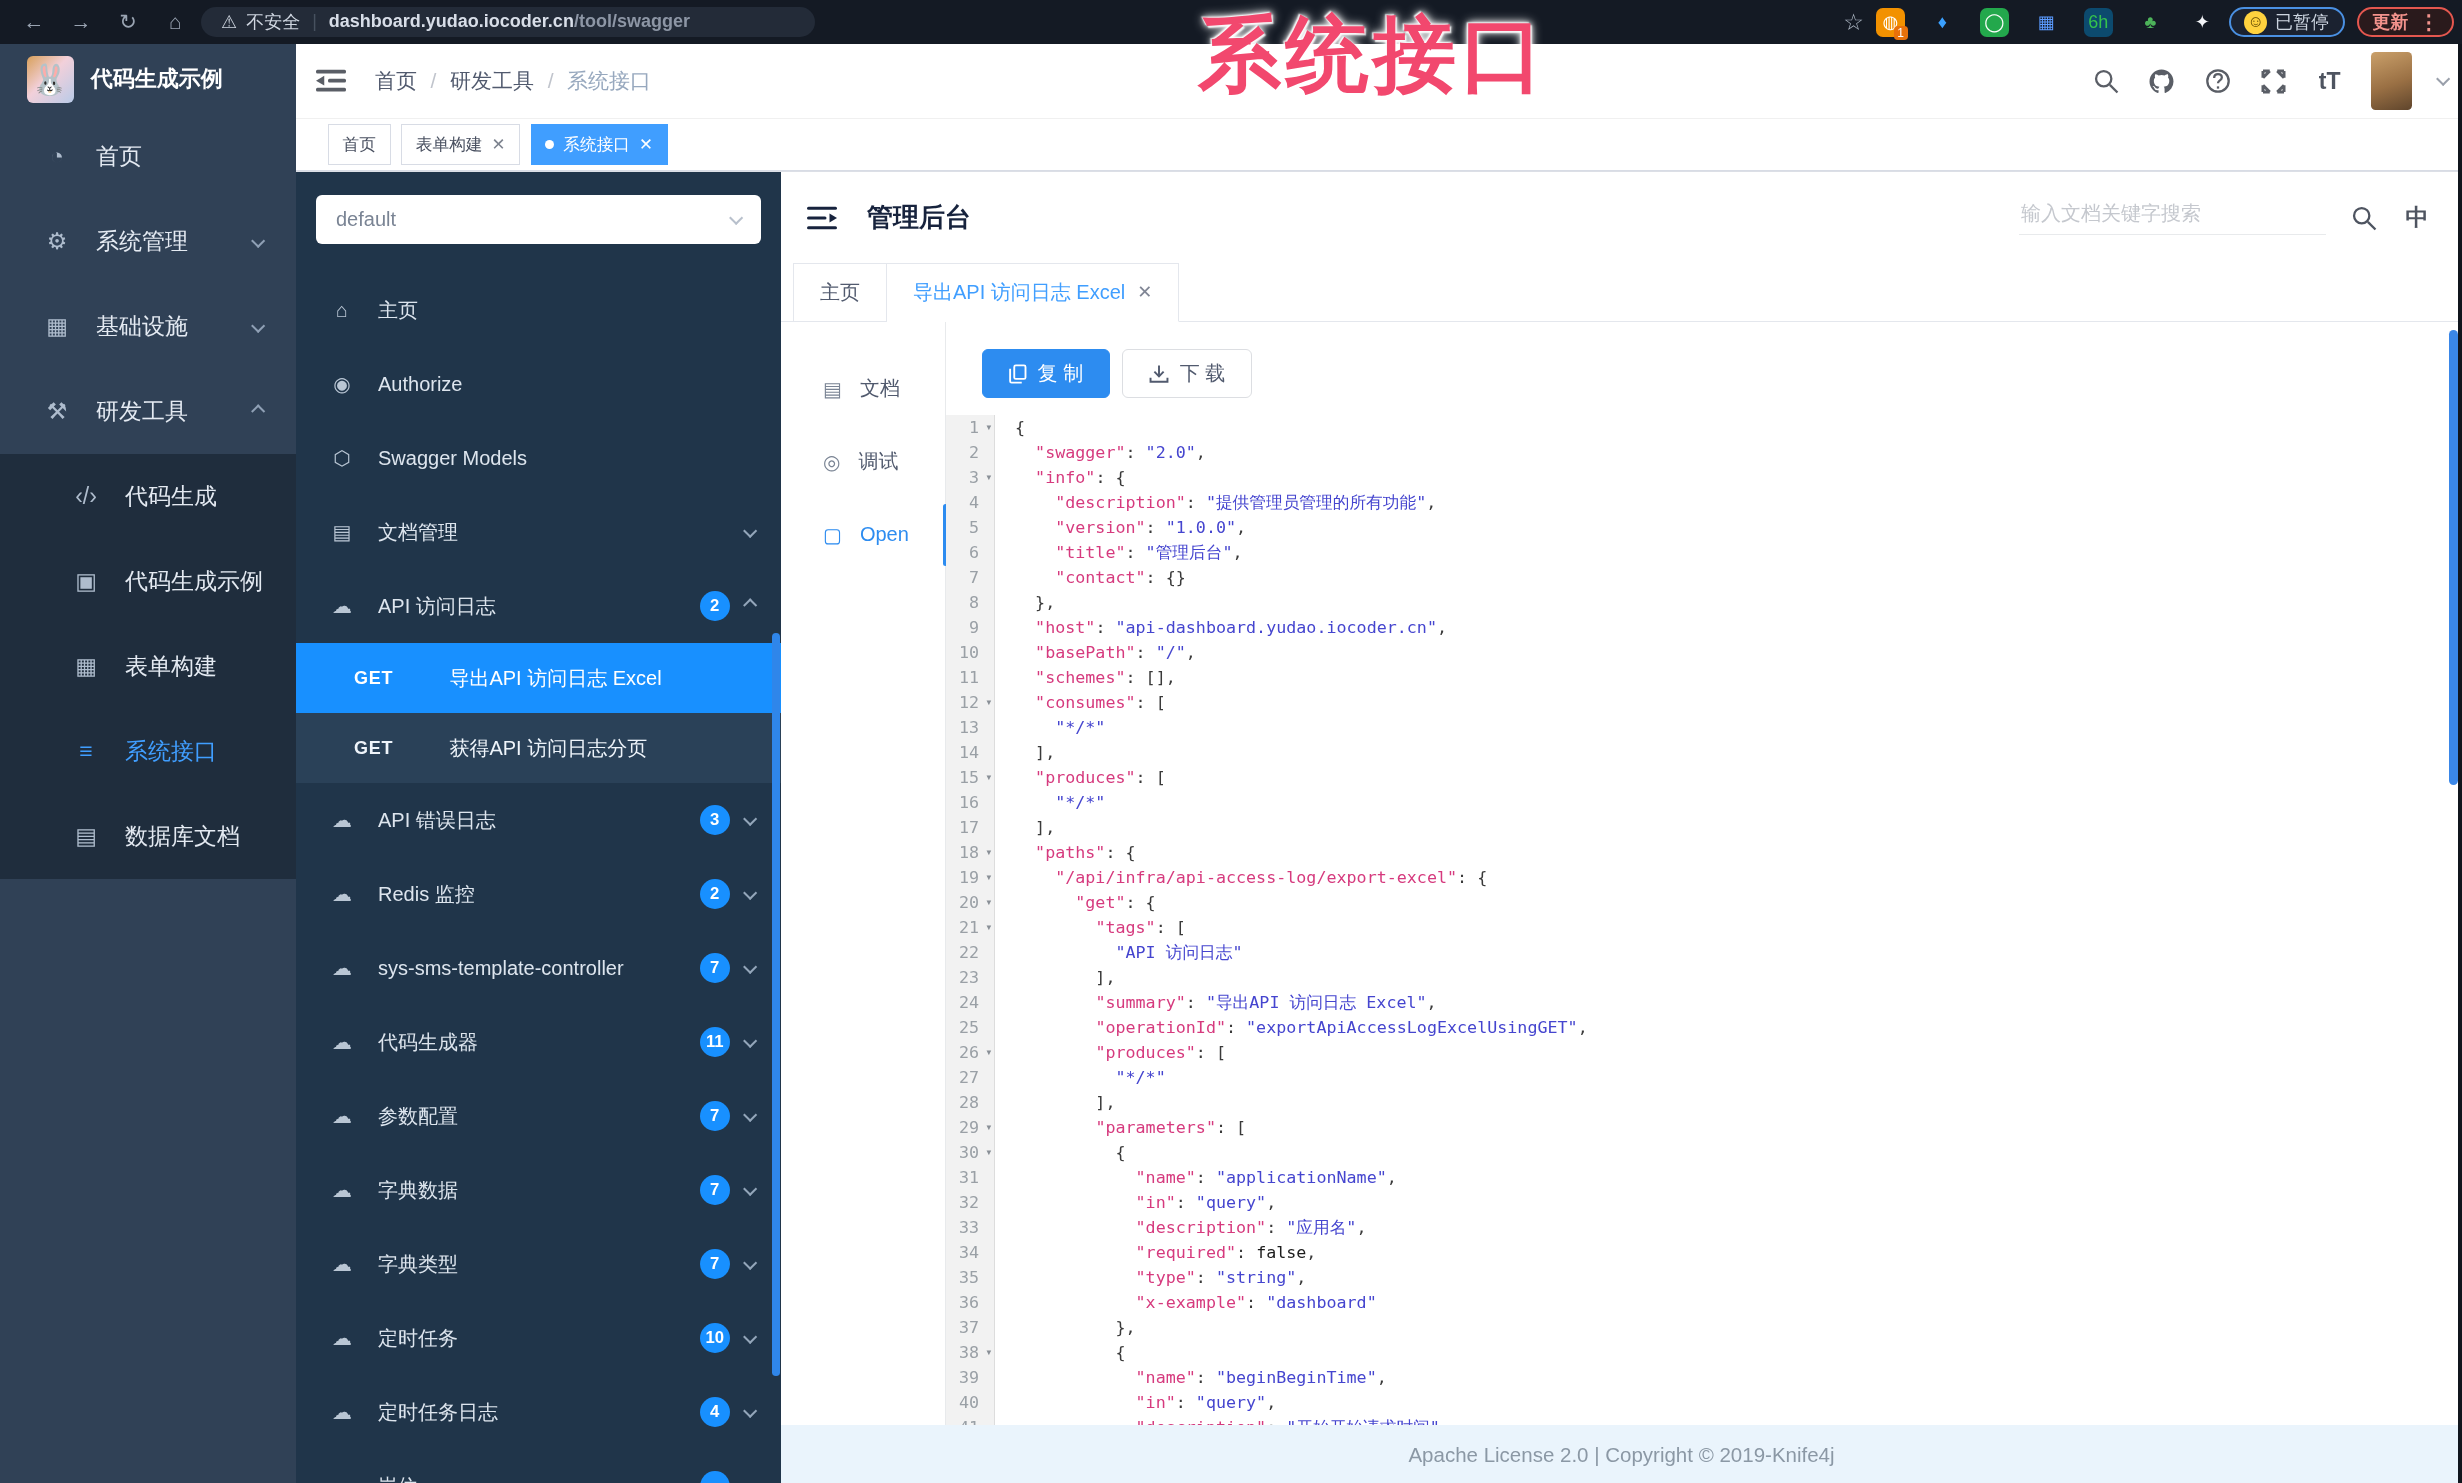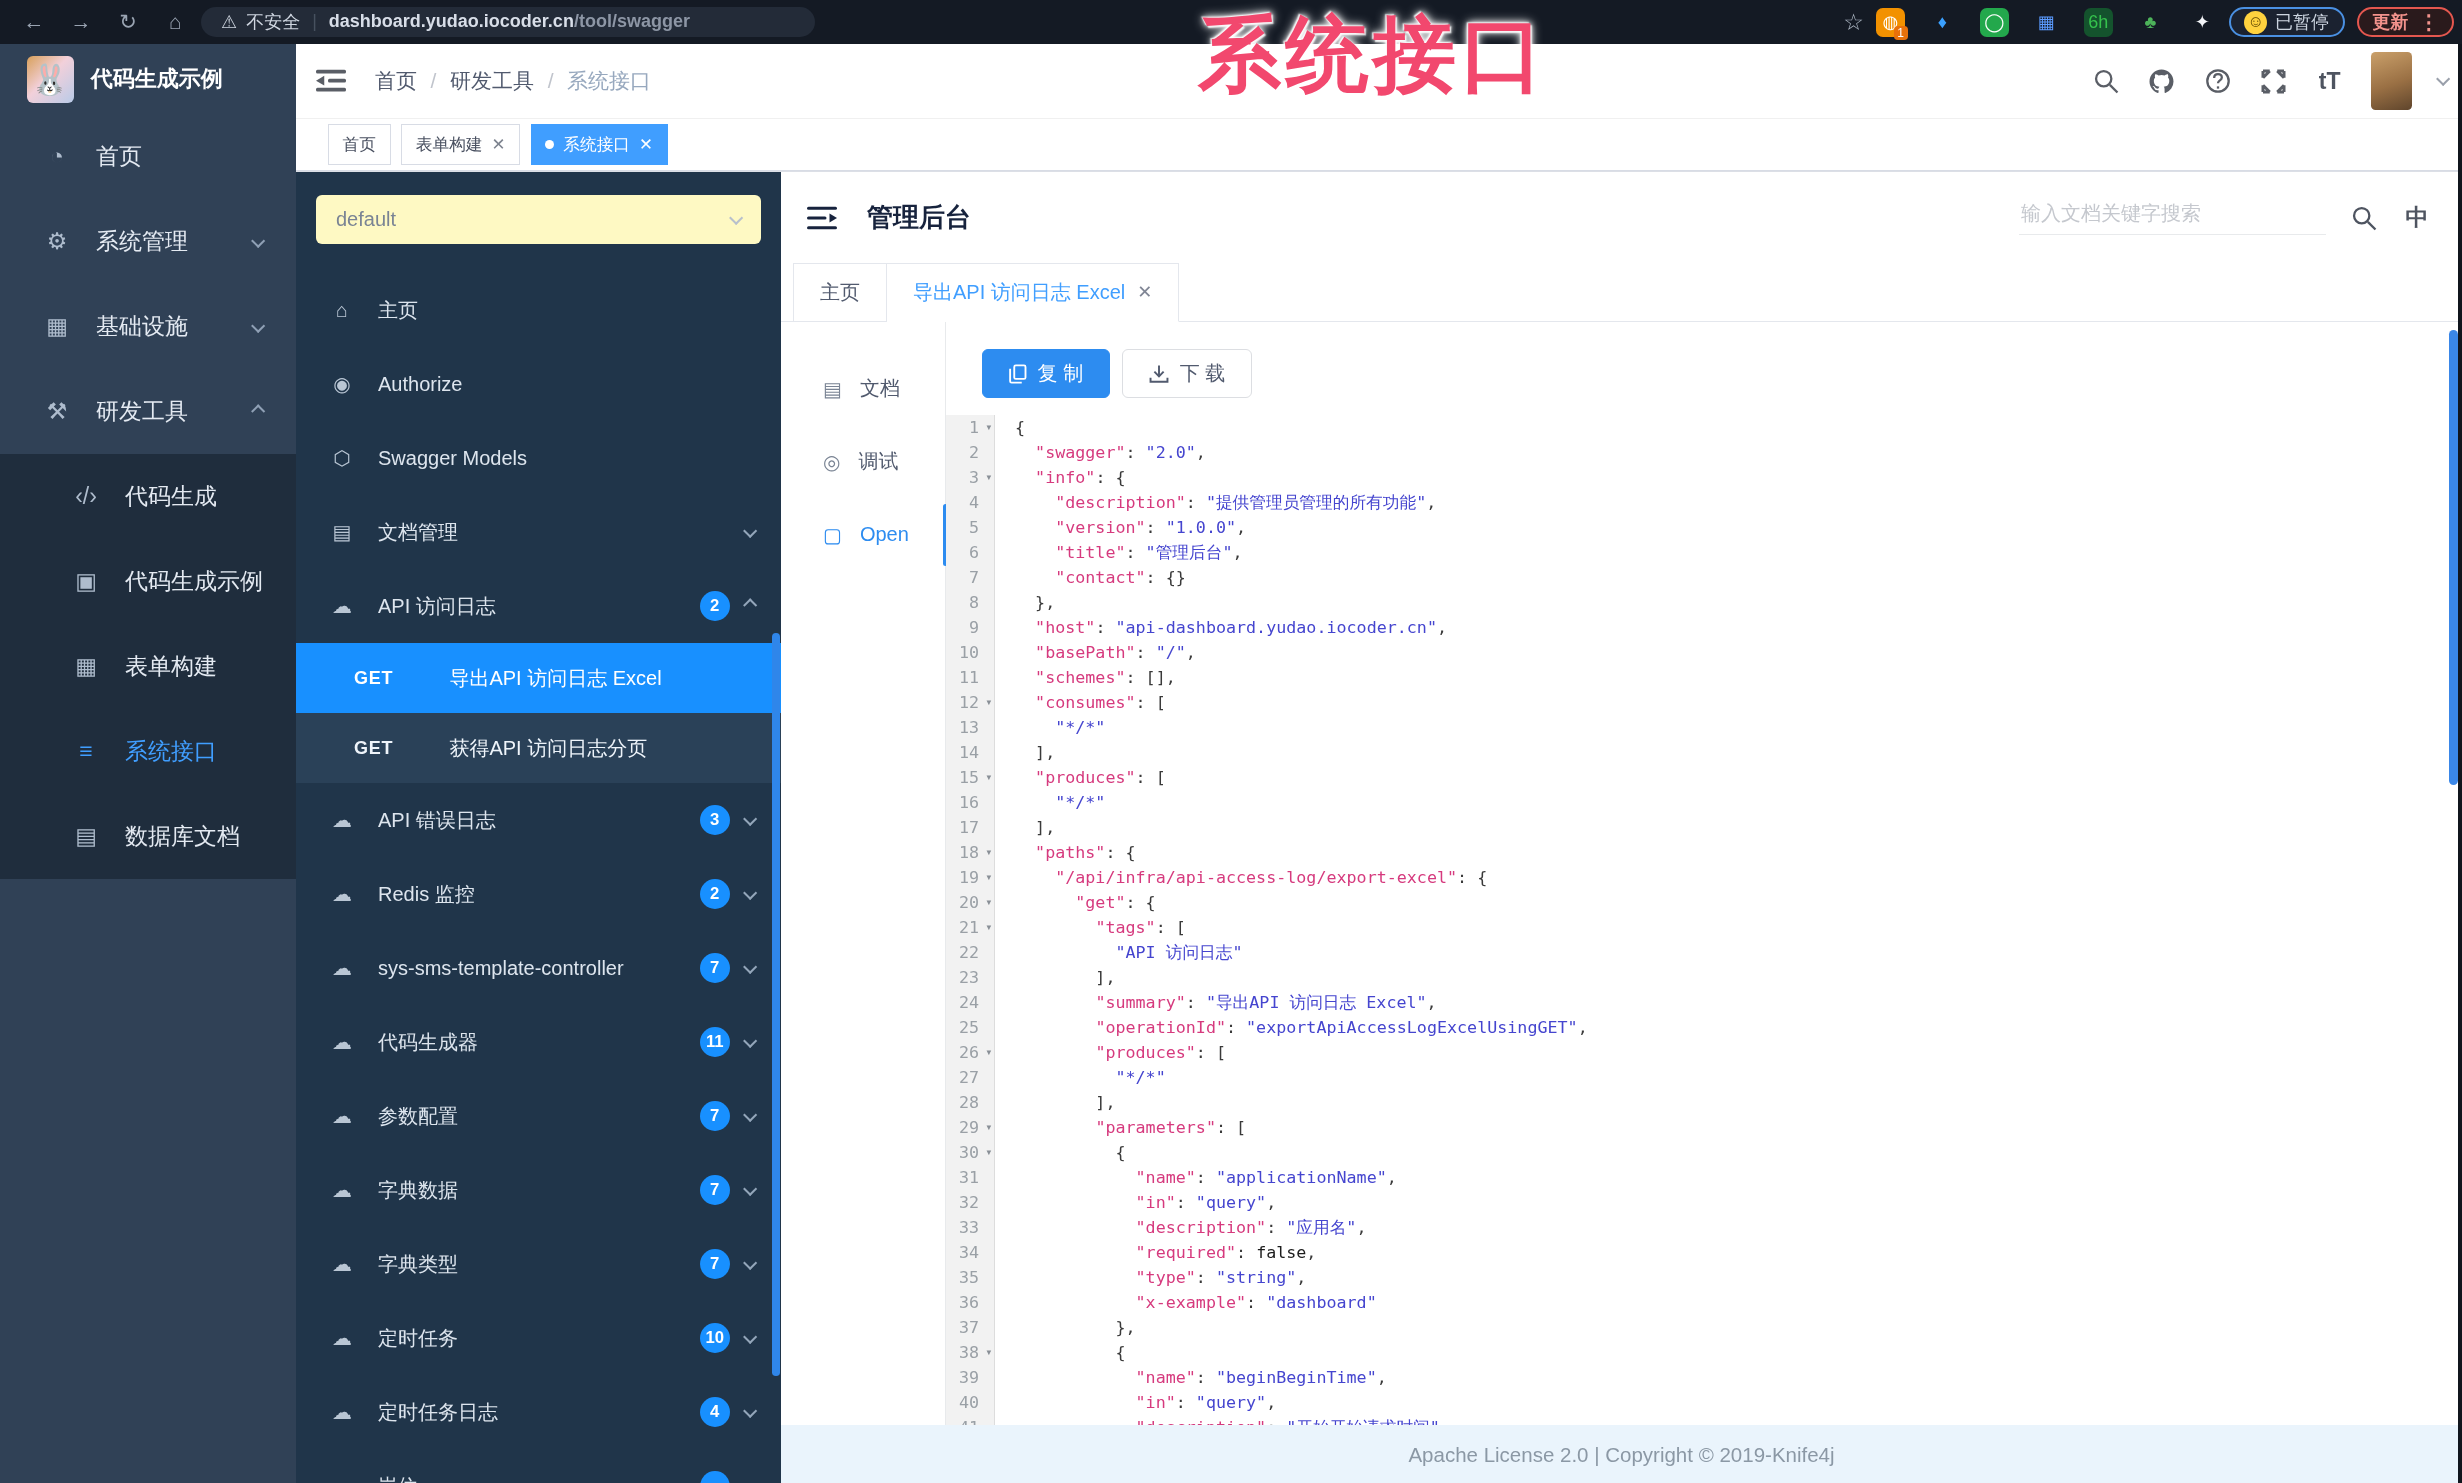--- a/index.html
+++ b/index.html
@@ -56,21 +56,21 @@
   .tag{height:39px;display:flex;align-items:center;border:0.8px solid #d8dce5;background:#fff;color:#495060;font-size:16.7px;padding:0 13.6px;gap:9px;cursor:pointer}
   .tag .dot{display:none}
   .tag .tclose{font-size:16.7px;color:#7d838f}
   .tag.active{background:#409eff;border-color:#409eff;color:#fff}
   .tag.active .tclose{color:#fff}
   .tag.active .dot{display:block;width:9px;height:9px;border-radius:50%;background:#fff}
   
   .content-row{flex:1;display:flex;border-top:0.8px solid #dcdfe6;min-height:0;position:relative}
   
   .swagger-panel{width:485px;background:#20354a;flex:none;position:relative;overflow:hidden;padding-top:23px;box-sizing:border-box}
-  .kselect{margin:0 20px 29px 20px;height:49px;background:#fef9c3;border-radius:6px;display:flex;align-items:center;padding:0 20px;color:#7a8494;font-size:20px;position:relative}
+  .kselect{margin:0 20px 29px 20px;height:49px;background:#ffffff;border-radius:6px;display:flex;align-items:center;padding:0 20px;color:#7a8494;font-size:20px;position:relative}
   .kselect .chev{color:#b8c0cc;position:absolute;right:20px;margin-top:-3px}
   .kitem{height:74px;display:flex;align-items:center;color:#dde5ee;font-size:20px;position:relative;cursor:pointer}
   .kitem .ki-ico{width:26px;margin-left:33px;margin-right:23px;text-align:center;font-size:20px;color:#b9c6d4;flex:none}
   .kitem .kright{position:absolute;right:26px;display:flex;align-items:center;gap:15px}
   .kitem .badge{min-width:30px;height:30px;border-radius:15px;background:#1890ff;color:#fff;font-size:16.7px;display:flex;align-items:center;justify-content:center;padding:0 4.5px;box-sizing:border-box;font-weight:bold}
   .kitem .chev{color:#93a6ba;margin-top:-1.5px}
   .kget{height:70px;display:flex;align-items:center;color:#eef4fa;font-size:20px;cursor:pointer}
   .kget .gm{font-weight:bold;font-size:18px;margin-left:58px;letter-spacing:0.8px}
   .kget .gl{margin-left:56px;white-space:nowrap}
   .kget.active{background:#1890ff;color:#fff}
@@ -140,21 +140,21 @@
         </div>
         <div class="ext" style="background: transparent; color: rgb(58, 160, 255);">
           <span>♦</span>
         </div>
         <div class="ext" style="background: rgb(35, 168, 76); color: rgb(255, 255, 255);">
           <span>◯</span>
         </div>
         <div class="ext" style="background: transparent; color: rgb(91, 155, 255);">
           <span>▦</span>
         </div>
-        <div class="ext" style="background: #14532d; color: rgb(53, 194, 77);">
+        <div class="ext" style="background: #0c4a6e; color: rgb(53, 194, 77);">
           <span>6h</span>
         </div>
         <div class="ext" style="background: transparent; color: rgb(77, 179, 90);">
           <span>♣</span>
         </div>
         <div class="ext" style="background: transparent; color: rgb(244, 246, 249);">
           <span>✦</span>
         </div>
       </div>
     <div class="pill paused">

